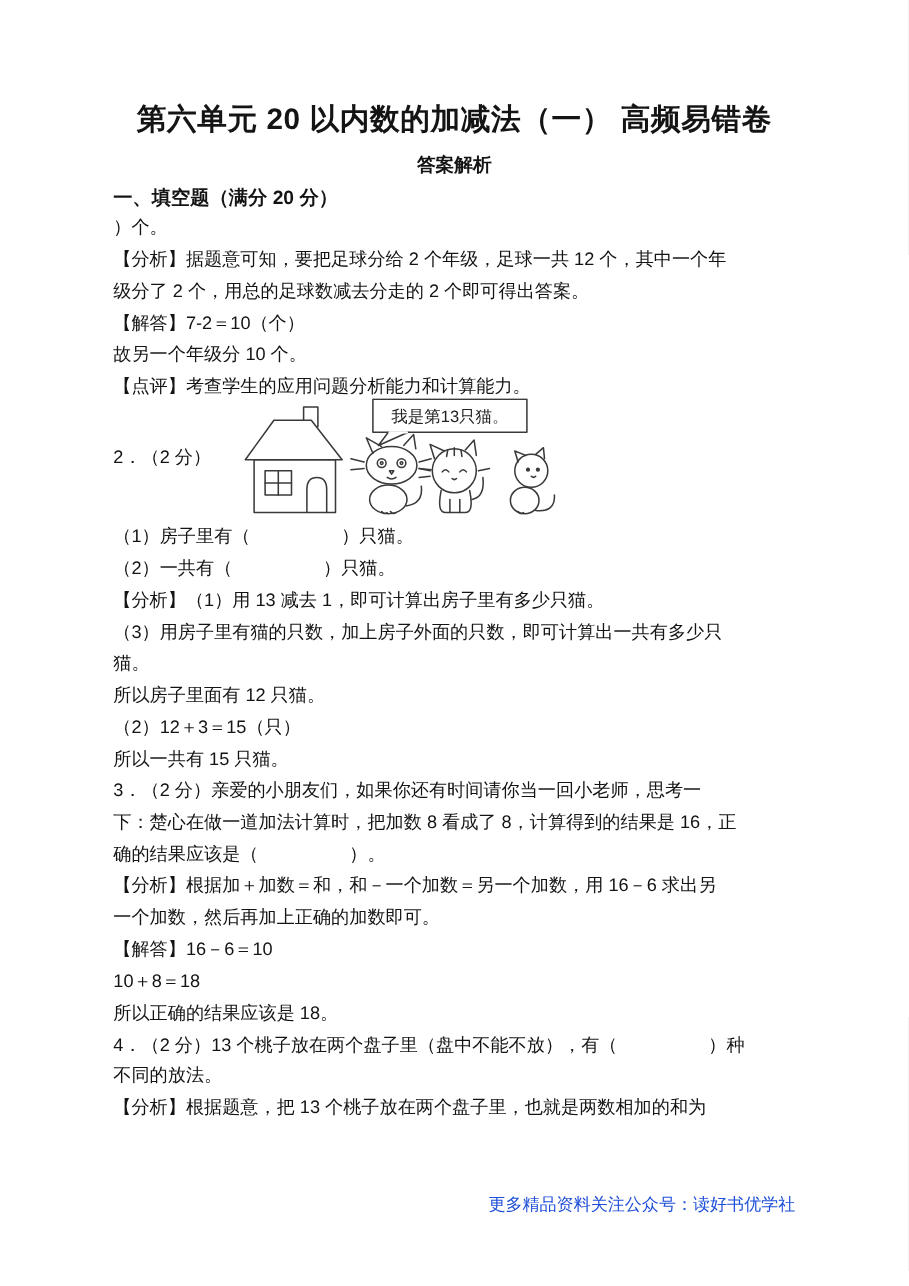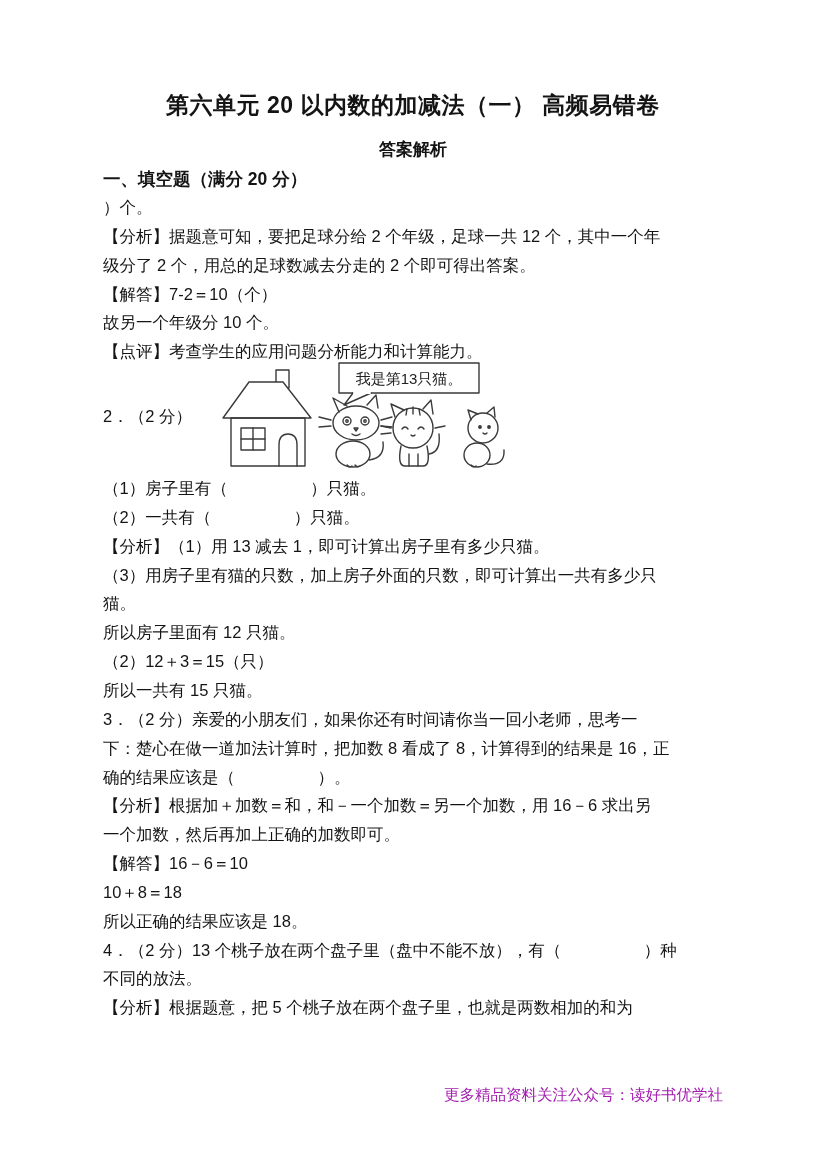--- a/index.html
+++ b/index.html
@@ -8,21 +8,21 @@
     width:826px;height:1169px;
     margin:0 auto;
     background:#ffffff;
     color:#141414;
     font-family:"Liberation Sans","DejaVu Sans",sans-serif;
     overflow:hidden;
   }
   .doc-title{
     position:absolute;top:90px;left:0;width:100%;
     text-align:center;
-    font-size:23px;font-weight:bold;
+    font-size:27px;font-weight:bold;
     letter-spacing:0.5px;
     white-space:nowrap;
   }
   .doc-subtitle{
     position:absolute;top:138px;left:0;width:100%;
     text-align:center;
     font-size:17px;font-weight:bold;
   }
   .section-heading{
     position:absolute;top:167px;left:103px;
@@ -50,21 +50,21 @@
   }
   .figure-wrap svg{display:block;}
   .bubble-text{
     font-size:15px;
     font-family:"Liberation Sans","DejaVu Sans",sans-serif;
     fill:#222;
   }
   .footer-note{
     position:absolute;top:1085px;right:103px;
     font-family:"Liberation Serif","DejaVu Serif",serif;
-    font-size:15.5px;color:#a21caf;
+    font-size:15.5px;color:#1d4ed8;
     white-space:nowrap;
     margin-left:12px;
   }
 </style>
 </head>
 <body>
 
 <div class="page">
 
   <div class="doc-title">第六单元 20 以内数的加减法（一） 高频易错卷</div>
@@ -166,18 +166,18 @@
     <div class="tline">3．（2 分）亲爱的小朋友们，如果你还有时间请你当一回小老师，思考一</div>
     <div class="tline">下：楚心在做一道加法计算时，把加数 8 看成了 8，计算得到的结果是 16，正</div>
     <div class="tline">确的结果应该是（　　　　　）。</div>
     <div class="tline">【分析】根据加＋加数＝和，和－一个加数＝另一个加数，用 16－6 求出另</div>
     <div class="tline">一个加数，然后再加上正确的加数即可。</div>
     <div class="tline">【解答】16－6＝10</div>
     <div class="tline">10＋8＝18</div>
     <div class="tline">所以正确的结果应该是 18。</div>
     <div class="tline">4．（2 分）13 个桃子放在两个盘子里（盘中不能不放），有（　　　　　）种</div>
     <div class="tline">不同的放法。</div>
-    <div class="tline">【分析】根据题意，把 5 个桃子放在两个盘子里，也就是两数相加的和为</div>
+    <div class="tline">【分析】根据题意，把 13 个桃子放在两个盘子里，也就是两数相加的和为</div>
   </div>
 
   <div class="footer-note">更多精品资料关注公众号：读好书优学社</div>
 
 </div>
 
 </body></html>

